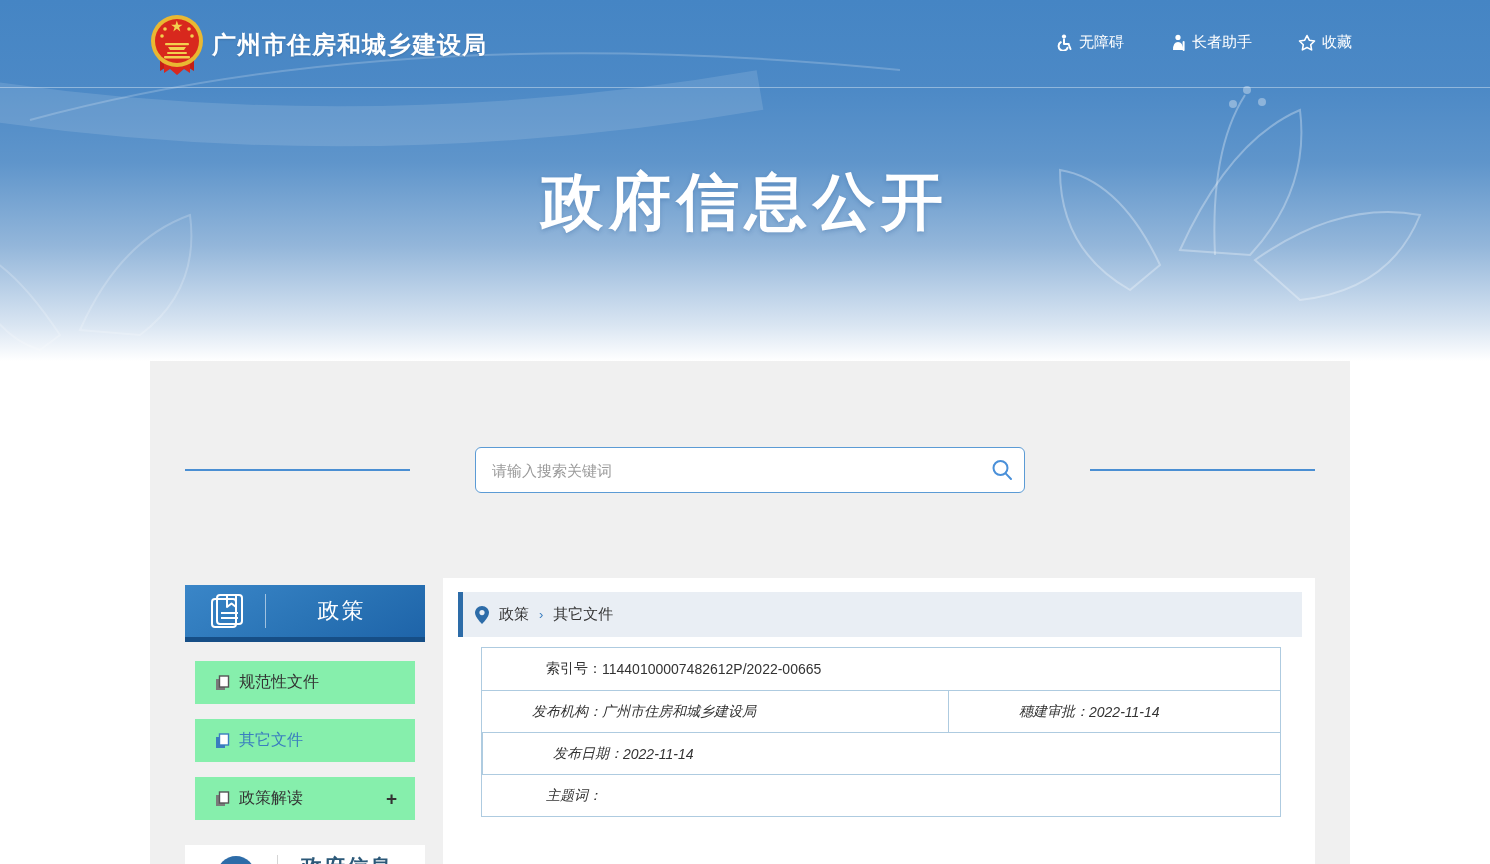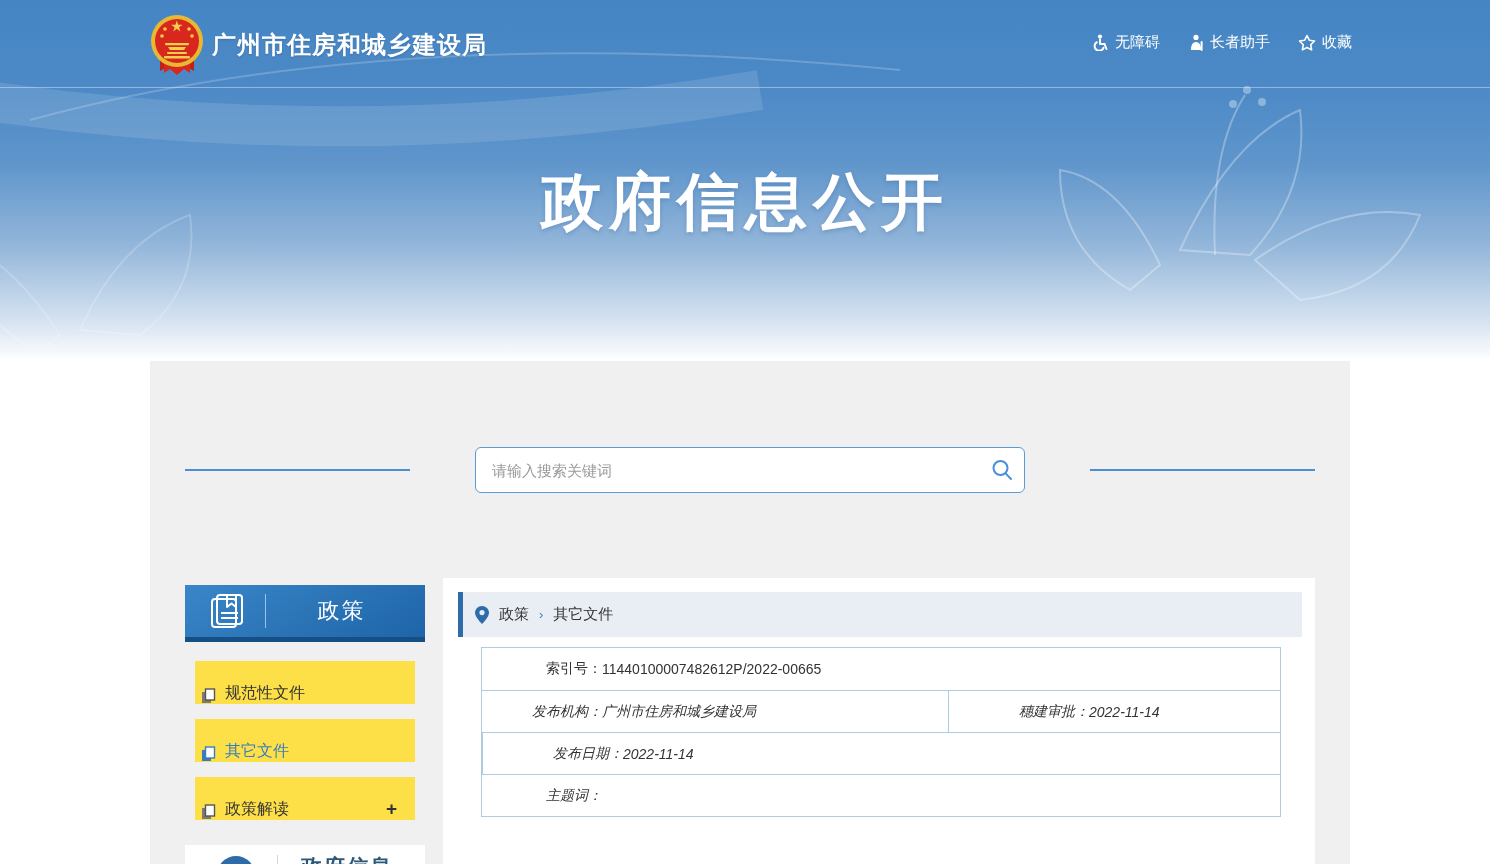--- a/index.html
+++ b/index.html
@@ -13,21 +13,21 @@
     overflow:hidden;
   }
   .banner-deco { position:absolute; left:0; top:0; width:1490px; height:361px; pointer-events:none; }
   .header-divider { position:absolute; left:0; top:87px; width:1490px; height:1px; background:rgba(255,255,255,.38); }
 
   .site-logo { position:absolute; left:148px; top:13px; width:58px; height:64px; }
   .site-title {
     position:absolute; left:212px; top:29px; color:#fff; font-size:24px; font-weight:bold; letter-spacing:1px;
     text-shadow:0 1px 2px rgba(0,0,0,.15);
   }
-  .top-links { position:absolute; right:138px; top:33px; display:flex; gap:28px; }
+  .top-links { position:absolute; right:138px; top:33px; display:flex; gap:46px; }
   .top-link { display:flex; align-items:center; gap:6px; color:#fff; font-size:15px; cursor:pointer; }
   .top-link svg { display:block; }
 
   .banner-title {
     position:absolute; left:0; top:160px; width:100%; text-align:center;
     color:#fff; font-size:62px; font-weight:bold; letter-spacing:6px;
     text-shadow:0 2px 4px rgba(30,80,140,.25);
   }
 
   
@@ -52,22 +52,22 @@
   .side-head {
     position:absolute; left:0; top:0; width:240px; height:57px;
     background:linear-gradient(150deg,#3a86c8 0%,#2a74b6 55%,#1e64a9 100%);
     border-bottom:5px solid #164e86; display:flex; align-items:center;
   }
   .side-head-icon { margin-left:22px; }
   .side-head-sep { width:1px; height:34px; background:rgba(255,255,255,.55); margin-left:18px; }
   .side-head-label { flex:1; text-align:center; color:#fff; font-size:22px; letter-spacing:2px; padding-right:8px; }
 
   .side-item {
-    position:absolute; left:10px; width:220px; height:43px; background:#fde047;
-    display:flex; align-items:flex-end; padding-left:6px; font-size:16px; color:#333; cursor:pointer;
+    position:absolute; left:10px; width:220px; height:43px; background:#86efac;
+    display:flex; align-items:center; padding-left:20px; font-size:16px; color:#333; cursor:pointer;
   }
   .side-item .doc-ic { margin-right:9px; display:flex; }
   .side-item.active { color:#3a7dbf; }
   .side-item .plus { margin-left:auto; margin-right:18px; font-size:19px; color:#333; font-weight:bold; }
 
   .side-next {
     position:absolute; left:0; top:260px; width:240px; height:70px; background:#fff; display:flex;
   }
   .side-next-circle { position:absolute; left:32px; top:11px; width:38px; height:38px; border-radius:50%; background:#2d6ca8; }
   .side-next-sep { position:absolute; left:92px; top:10px; width:1px; height:50px; background:#d5d5d5; }

